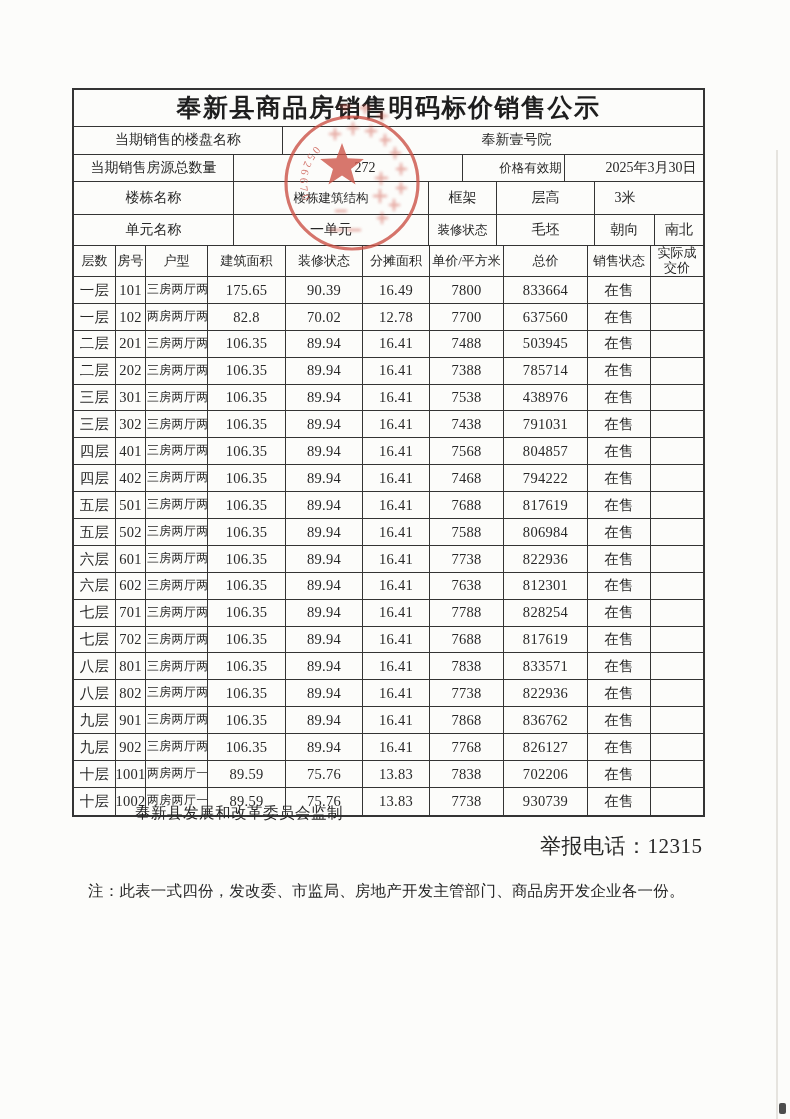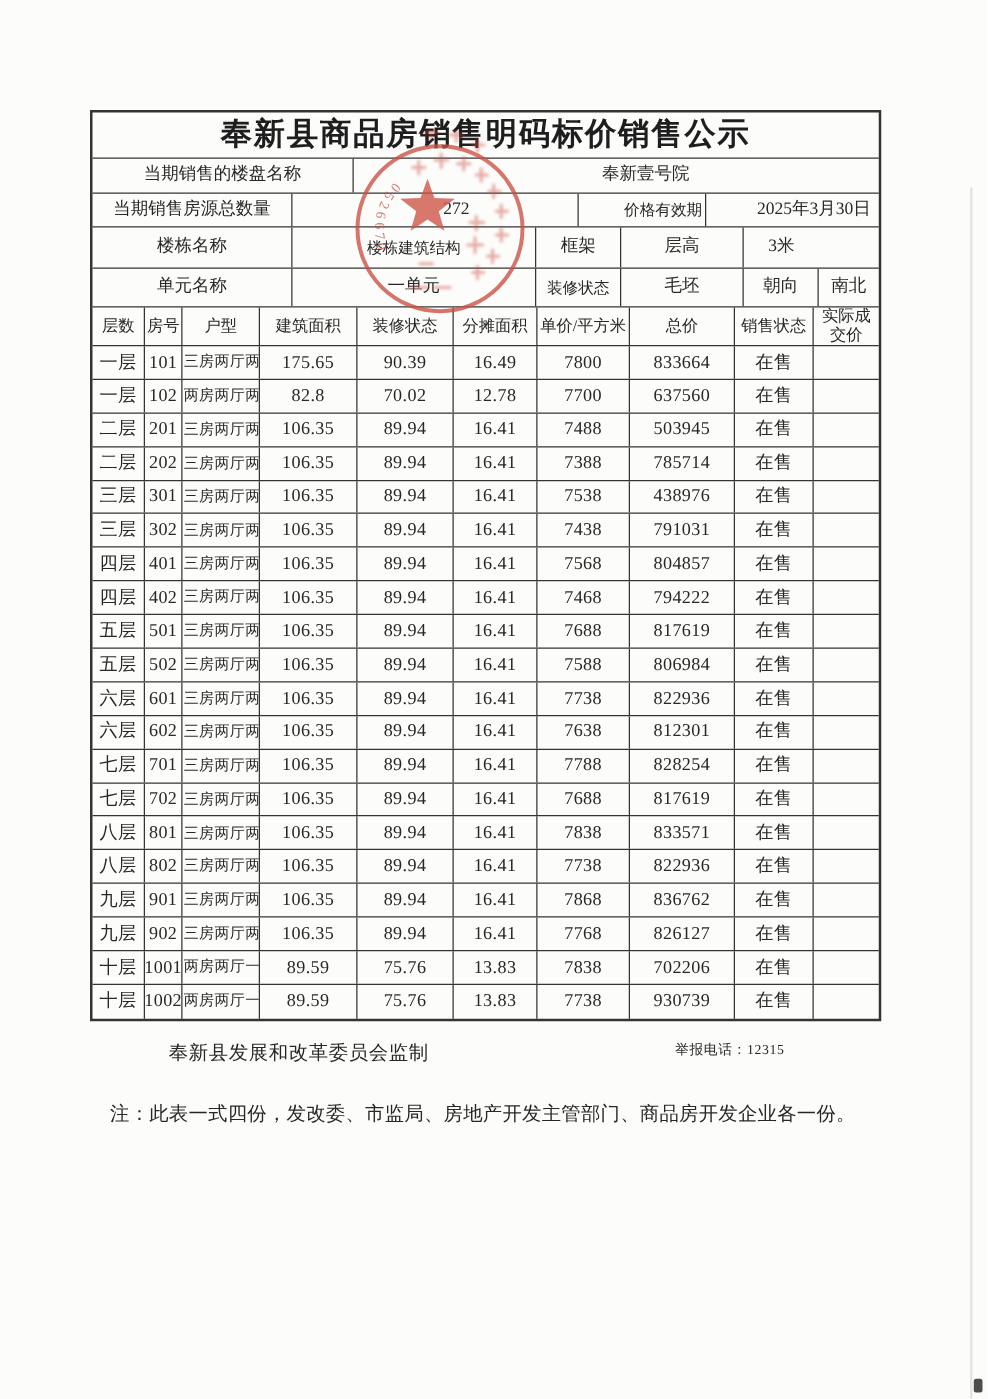--- a/index.html
+++ b/index.html
@@ -33,22 +33,22 @@
   .r-h .cell{font-size:13px;}
   .r-data{height:26.9px;}
   .r-data:last-child{border-bottom:none;}
   .r-data .cell{font-size:14.5px;letter-spacing:0.3px;}
   .huxing{
     justify-content:flex-start;font-size:12px !important;
     white-space:nowrap;letter-spacing:-0.6px;padding-left:1px;padding-right:0;
   }
   .small-label{font-size:12.5px;}
   
-  .supervisor{position:absolute;left:135px;top:832px;font-size:15.5px;letter-spacing:0.5px;}
-  .hotline{position:absolute;left:540px;top:832px;font-size:11px;letter-spacing:0.5px;}
+  .supervisor{position:absolute;left:135px;top:803px;font-size:15.5px;letter-spacing:0.5px;}
+  .hotline{position:absolute;left:540px;top:832px;font-size:21px;letter-spacing:0.5px;}
   .note{position:absolute;left:88px;top:881px;font-size:15.5px;letter-spacing:0.2px;}
   
   .seal{position:absolute;left:278px;top:104px;width:150px;height:152px;pointer-events:none;}
   
   .edge-right{position:absolute;left:776px;top:150px;width:2px;height:969px;background:#e6e4df;}
   .corner-speck{position:absolute;left:779px;top:1103px;width:7px;height:11px;background:#4d4d4d;border-radius:2px;}
 </style>
 </head>
 <body>
 

